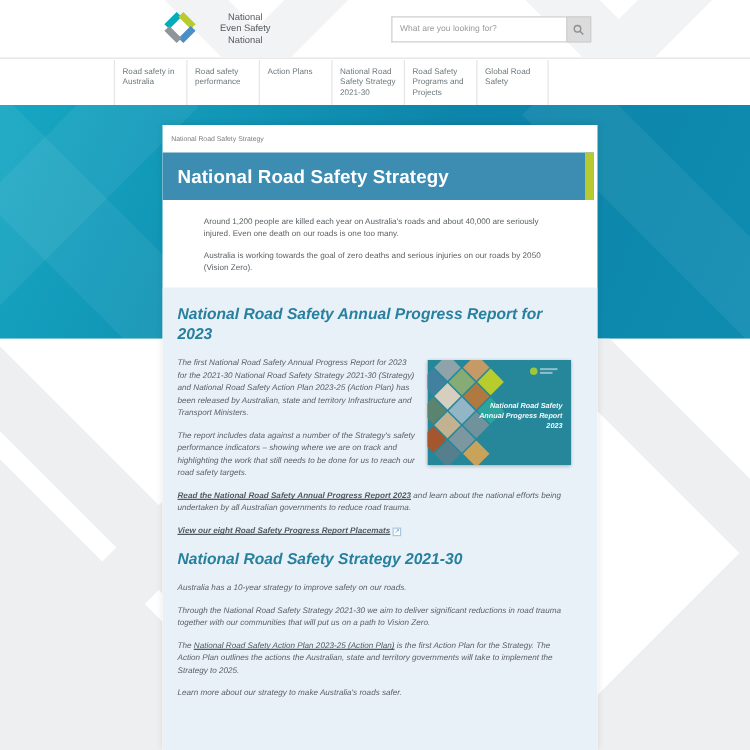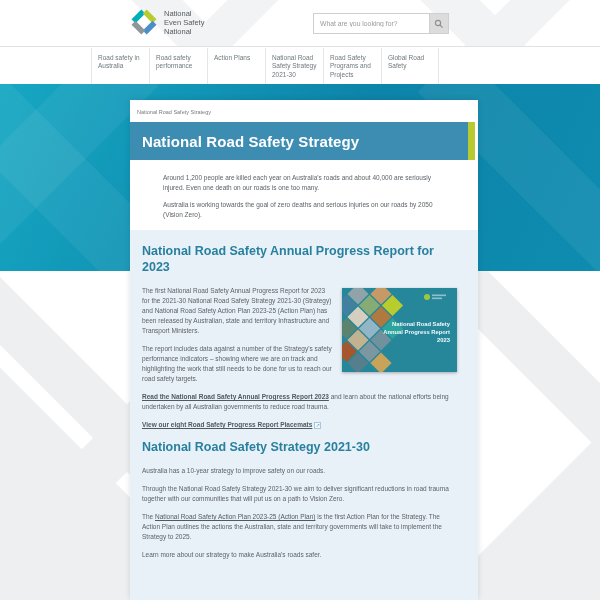--- a/index.html
+++ b/index.html
@@ -9,25 +9,25 @@
 
   
   .header { position:absolute; left:0; top:0; width:600px; height:47px;
             background:#fff; border-bottom:1px solid #e2e2e2; overflow:hidden; z-index:3; }
   .chev { position:absolute; background:#f2f3f4; }
   .header .c1 { width:42px; height:170px; transform:rotate(45deg);  left:498px; top:-64px; }
   .header .c2 { width:42px; height:170px; transform:rotate(-45deg); left:462px; top:-52px; }
   .header .c3 { width:36px; height:150px; transform:rotate(45deg);  left:236px; top:-76px; }
   .header .c4 { width:36px; height:150px; transform:rotate(-45deg); left:168px; top:-46px; }
 
-  .logo { position:absolute; left:130px; top:8px; display:flex; gap:6px; align-items:center; cursor:pointer; }
+  .logo { position:absolute; left:130px; top:8px; display:flex; gap:18px; align-items:center; cursor:pointer;text-align:center; }
   .logo svg { width:28px; height:28px; }
   .logo-text { font-size:7.5px; line-height:1.2; color:#555b5f; }
 
-  .search { position:absolute; left:313px; top:13px; width:136px; height:21px; display:flex; }
+  .search { position:absolute; left:313px; top:13px; width:160px; height:21px; display:flex; }
   .search input { flex:1; min-width:0; border:1px solid #cfcfcf; border-right:none; background:#fff;
                   font-size:6.8px; padding:0 6px; color:#444; outline:none; font-family:inherit; }
   .search input::placeholder { color:#9a9a9a; }
   .search button { width:20px; border:1px solid #cfcfcf; background:#dcdcdc;
                    display:flex; align-items:center; justify-content:center; cursor:pointer; }
 
   
   .navbar { position:absolute; left:0; top:48px; width:600px; height:36px; background:#fff; z-index:3; }
   .nav { position:absolute; left:91px; top:0; height:36px; display:flex; }
   .nav-item { width:58px; padding:6px 4px 0 6px; font-size:6.5px; line-height:1.3;
@@ -57,21 +57,21 @@
   .breadcrumb a { color:#7a7a7a; text-decoration:none; cursor:pointer; }
 
   .banner { position:relative; height:38px; margin-right:3px; background:var(--banner-blue,#3d8cb2);
             display:flex; align-items:center; flex:0 0 auto; }
   .banner h1 { font-size:15px; font-weight:bold; color:#fff; padding-left:12px; letter-spacing:.1px; }
   .banner-accent { position:absolute; right:0; top:0; width:7px; height:38px; background:var(--lime,#b7cb31); }
 
   .intro { padding:13px 40px 3px 33px; flex:0 0 auto; }
   .intro p { font-size:6.5px; line-height:1.55; color:#5c6266; margin-bottom:7px; }
 
-  .section-area { flex:1 1 auto; background:var(--lightblue,#e9f1f8); padding:4px 21px 0 12px; }
+  .section-area { flex:1 1 auto; background:var(--lightblue,#e9f1f8); padding:4px 21px 0 12px;font-style:italic; }
   .section-area h2 { font-size:12.5px; line-height:1.25; color:var(--heading-teal,#28809f);
                      margin:10px 0 10px; clear:left; }
   .section-area p { font-size:6.5px; line-height:1.55; color:#5c6266; margin-bottom:8px; }
   .section-area a { color:#4e5a60; text-decoration:underline; cursor:pointer; }
   .section-area a.cta { font-weight:bold; }
 
   .cover { float:right; width:115px; height:84px; margin:2px 0 6px 8px; box-shadow:0 1px 3px rgba(0,0,0,.3); }
   .cover text { font-family:"Liberation Sans","DejaVu Sans",sans-serif; font-size:5.8px;
                 font-weight:bold; fill:#f2fafb; }
 

